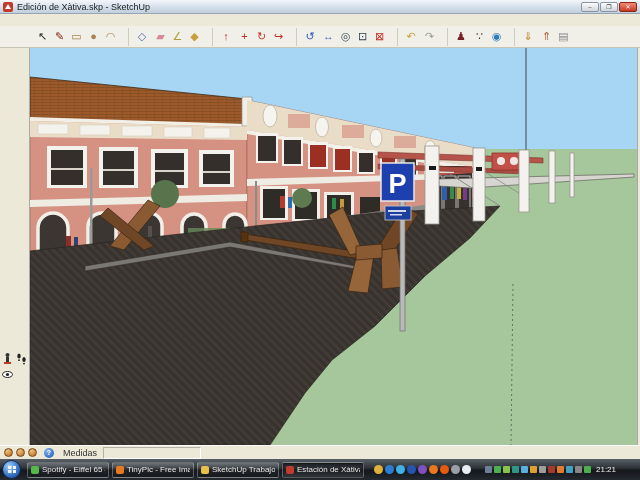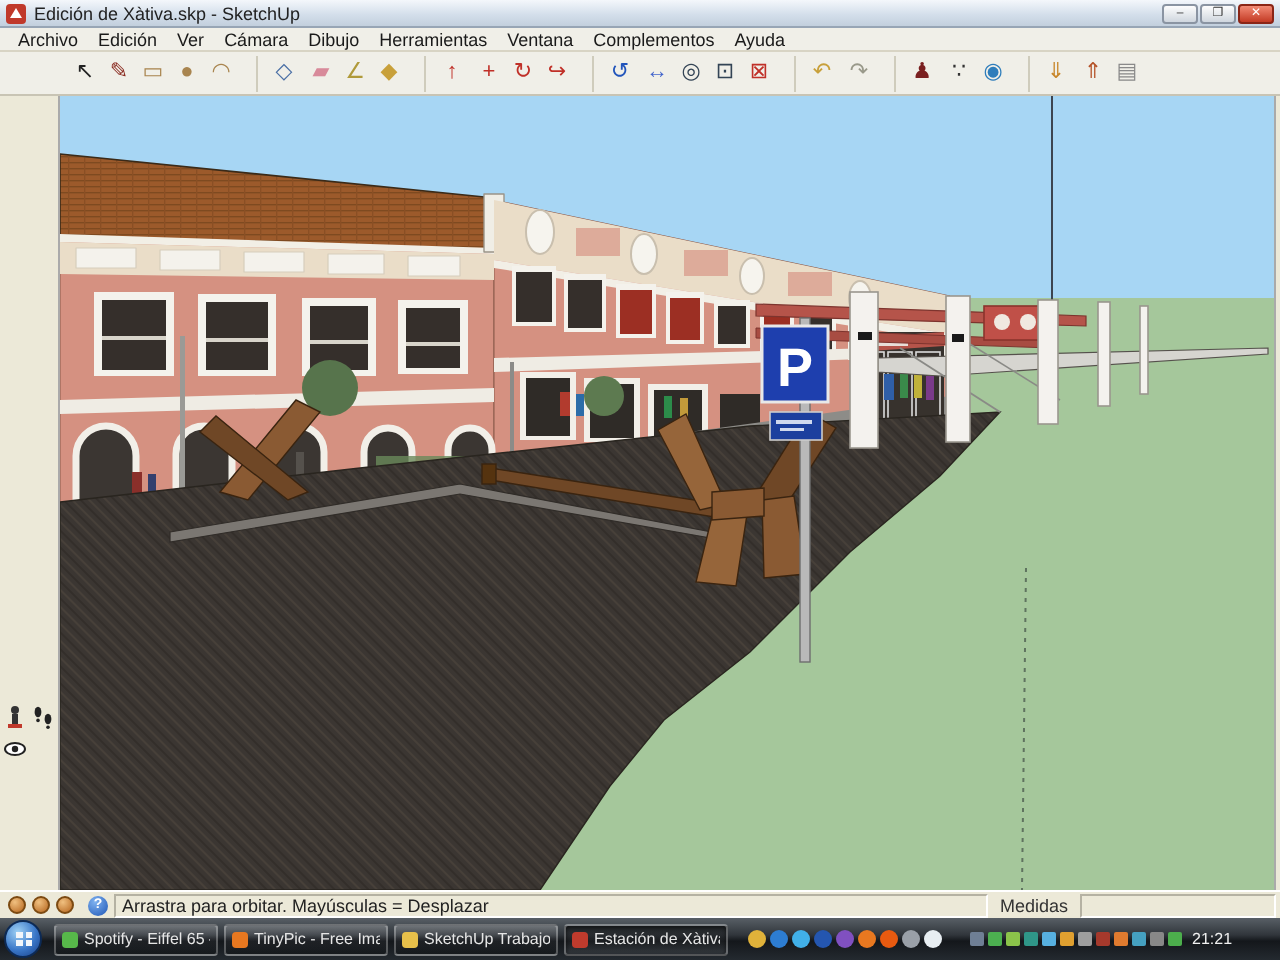--- a/index.html
+++ b/index.html
@@ -88,32 +88,20 @@
       <path d="M2 7 L5 2 L8 7 Z" fill="#fff"></path>
     </svg>
     <span class="title">Edición de Xàtiva.skp - SketchUp</span>
     <span class="winbtns">
       <span class="winbtn">–</span>
       <span class="winbtn">❐</span>
       <span class="winbtn close">✕</span>
     </span>
   </div>
 
-  <div class="menubar">
-
-  <span class="menu-item">Archivo</span>
-      <span class="menu-item">Edición</span>
-      <span class="menu-item">Ver</span>
-      <span class="menu-item">Cámara</span>
-      <span class="menu-item">Dibujo</span>
-      <span class="menu-item">Herramientas</span>
-      <span class="menu-item">Ventana</span>
-      <span class="menu-item">Complementos</span>
-      <span class="menu-item">Ayuda</span>
-    </div>
 
   <div class="toolbar">
 
   <span class="tool" style="color: rgb(34, 34, 34);">↖</span>
       <span class="tool" style="color: rgb(138, 43, 32);">✎</span>
       <span class="tool" style="color: rgb(169, 133, 79);">▭</span>
       <span class="tool" style="color: rgb(169, 133, 79);">●</span>
       <span class="tool" style="color: rgb(169, 133, 79);">◠</span>
       <span class="tool sep" style="color: rgb(74, 111, 165);">◇</span>
       <span class="tool" style="color: rgb(216, 138, 154);">▰</span>
@@ -351,21 +339,20 @@
   </div>
 
   <div class="statusbar">
     <span class="status-badges">
 
     <span class="badge"></span>
         <span class="badge"></span>
         <span class="badge"></span>
       </span>
     <span class="help-badge">?</span>
-    <span class="status-field">Arrastra para orbitar. Mayúsculas = Desplazar</span>
     <span class="measure-label">Medidas</span>
     <span class="measure-box"></span>
   </div>
 
   <div class="taskbar">
     <div class="orb"></div>
     <div class="tasks">
 
     <div class="task">
         <span class="ticon" style="background: rgb(87, 184, 74);"></span>

